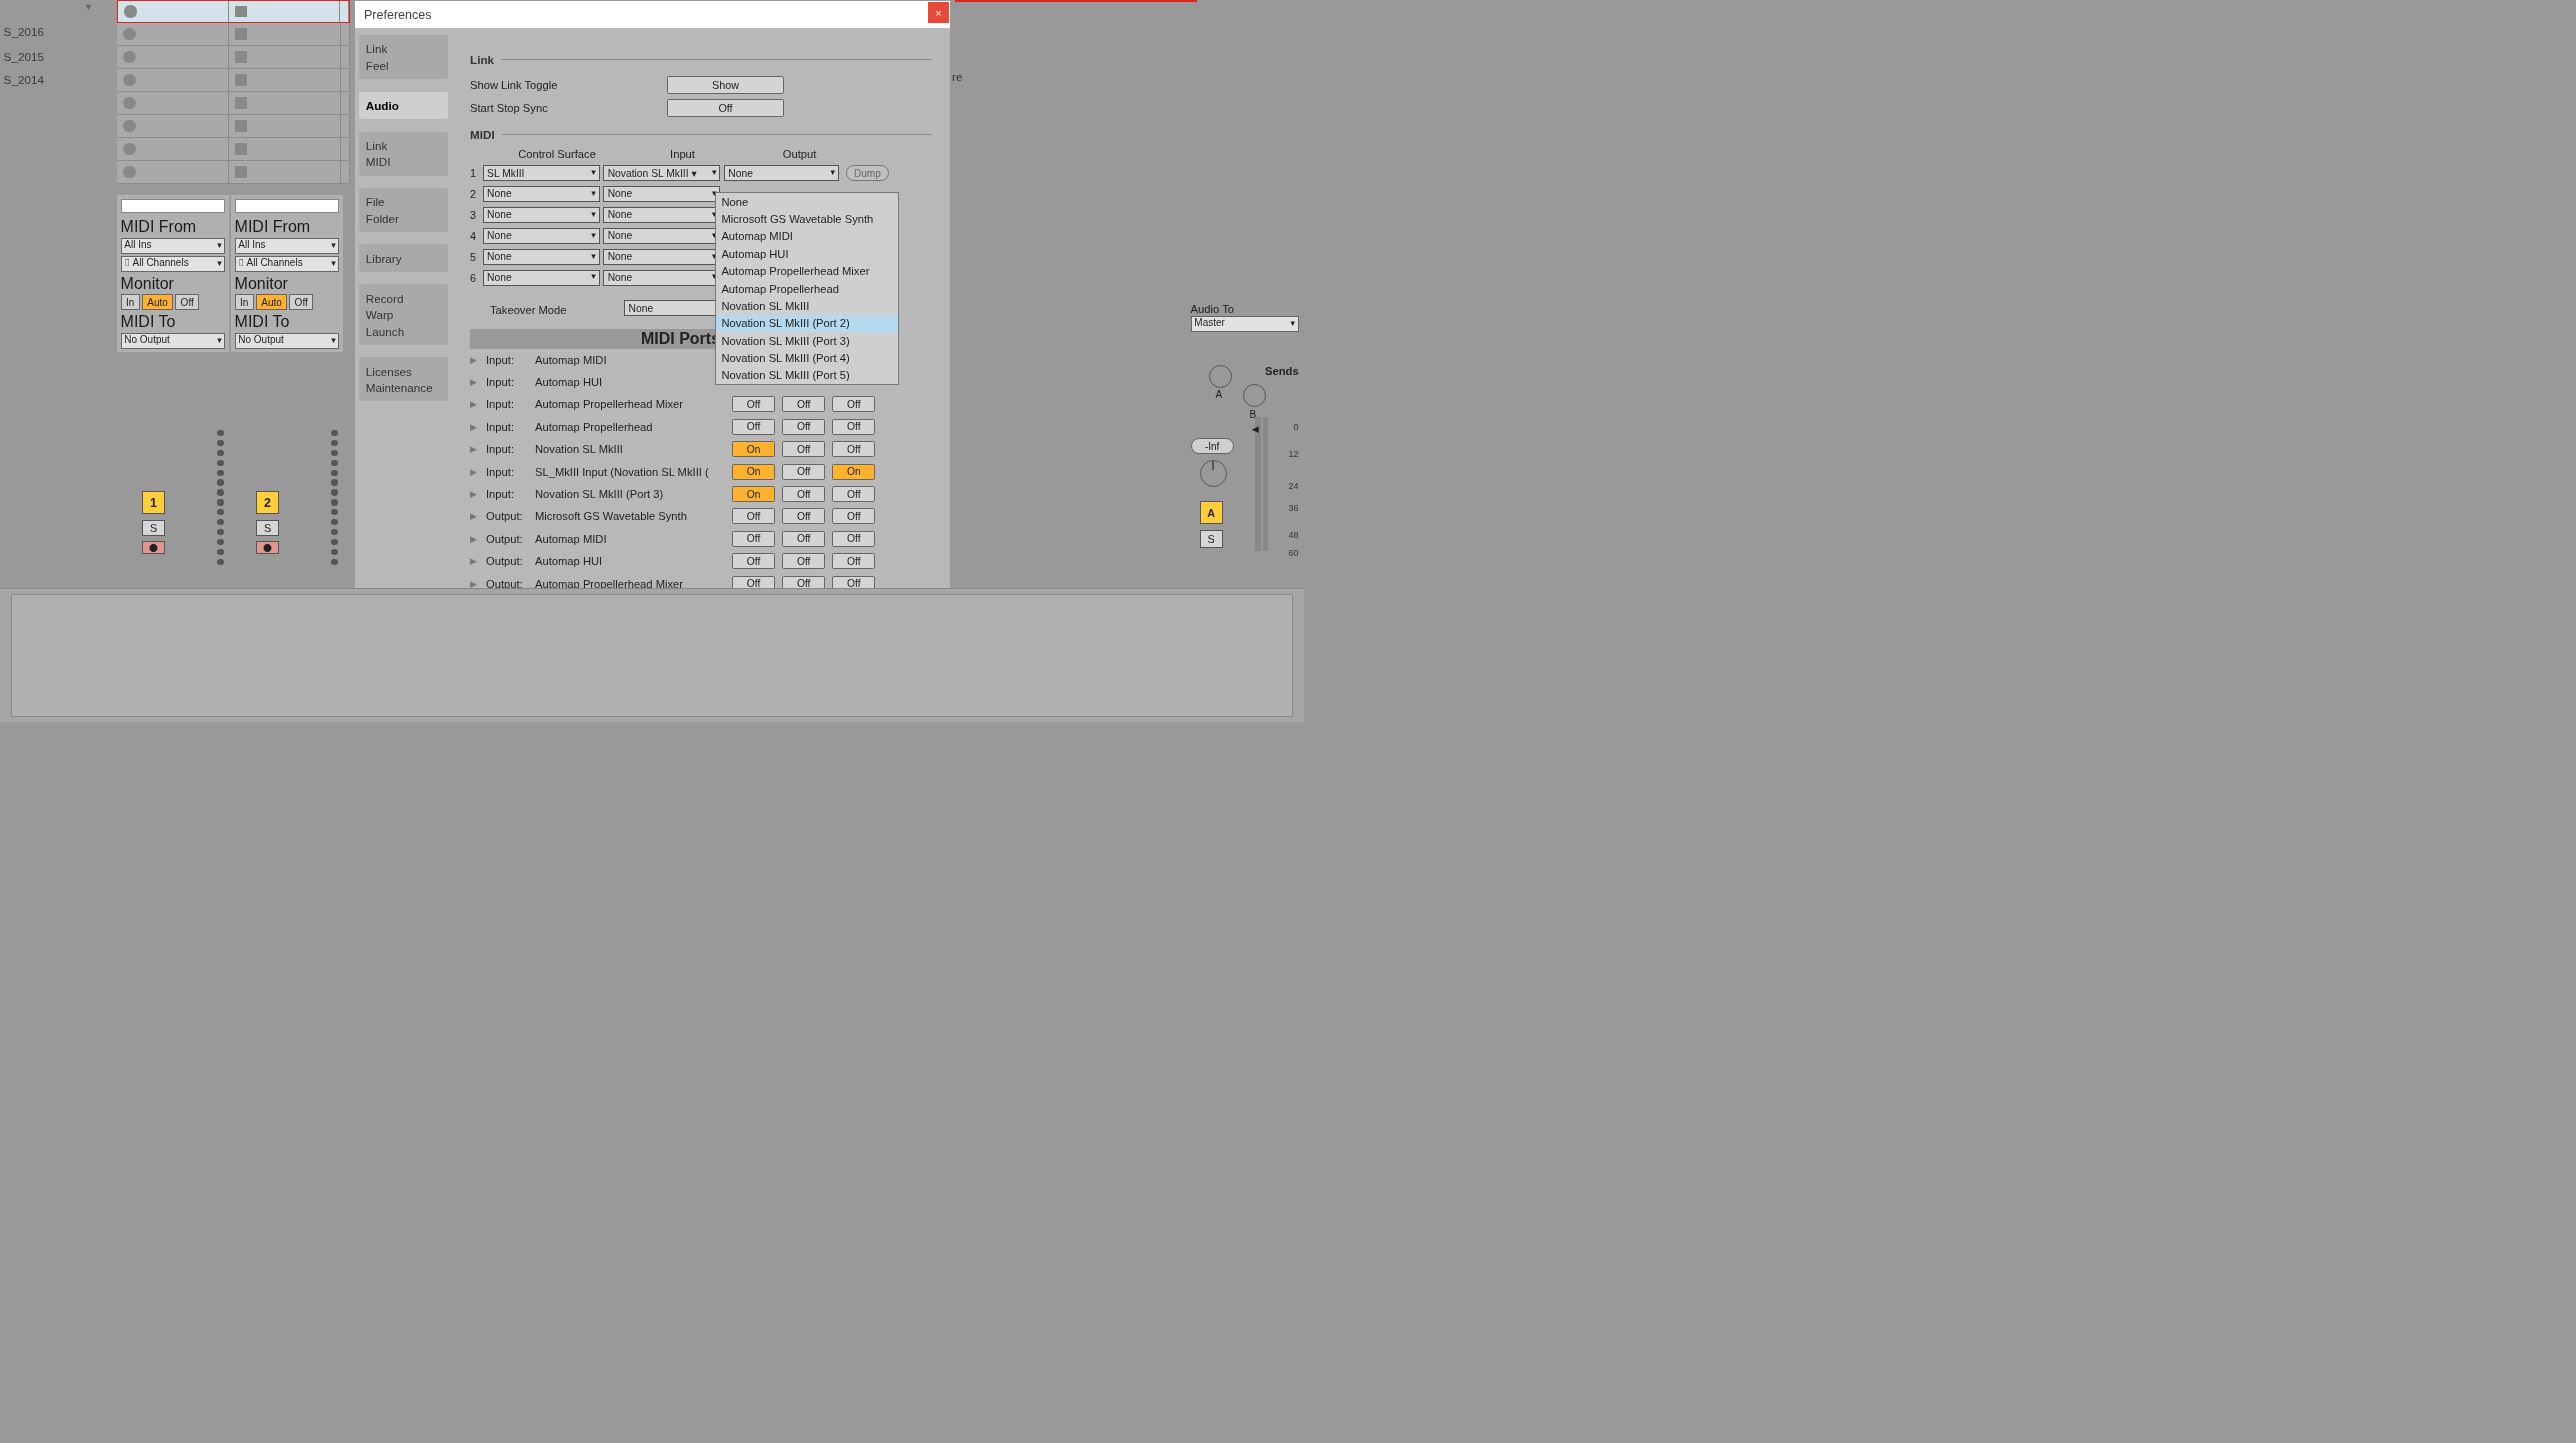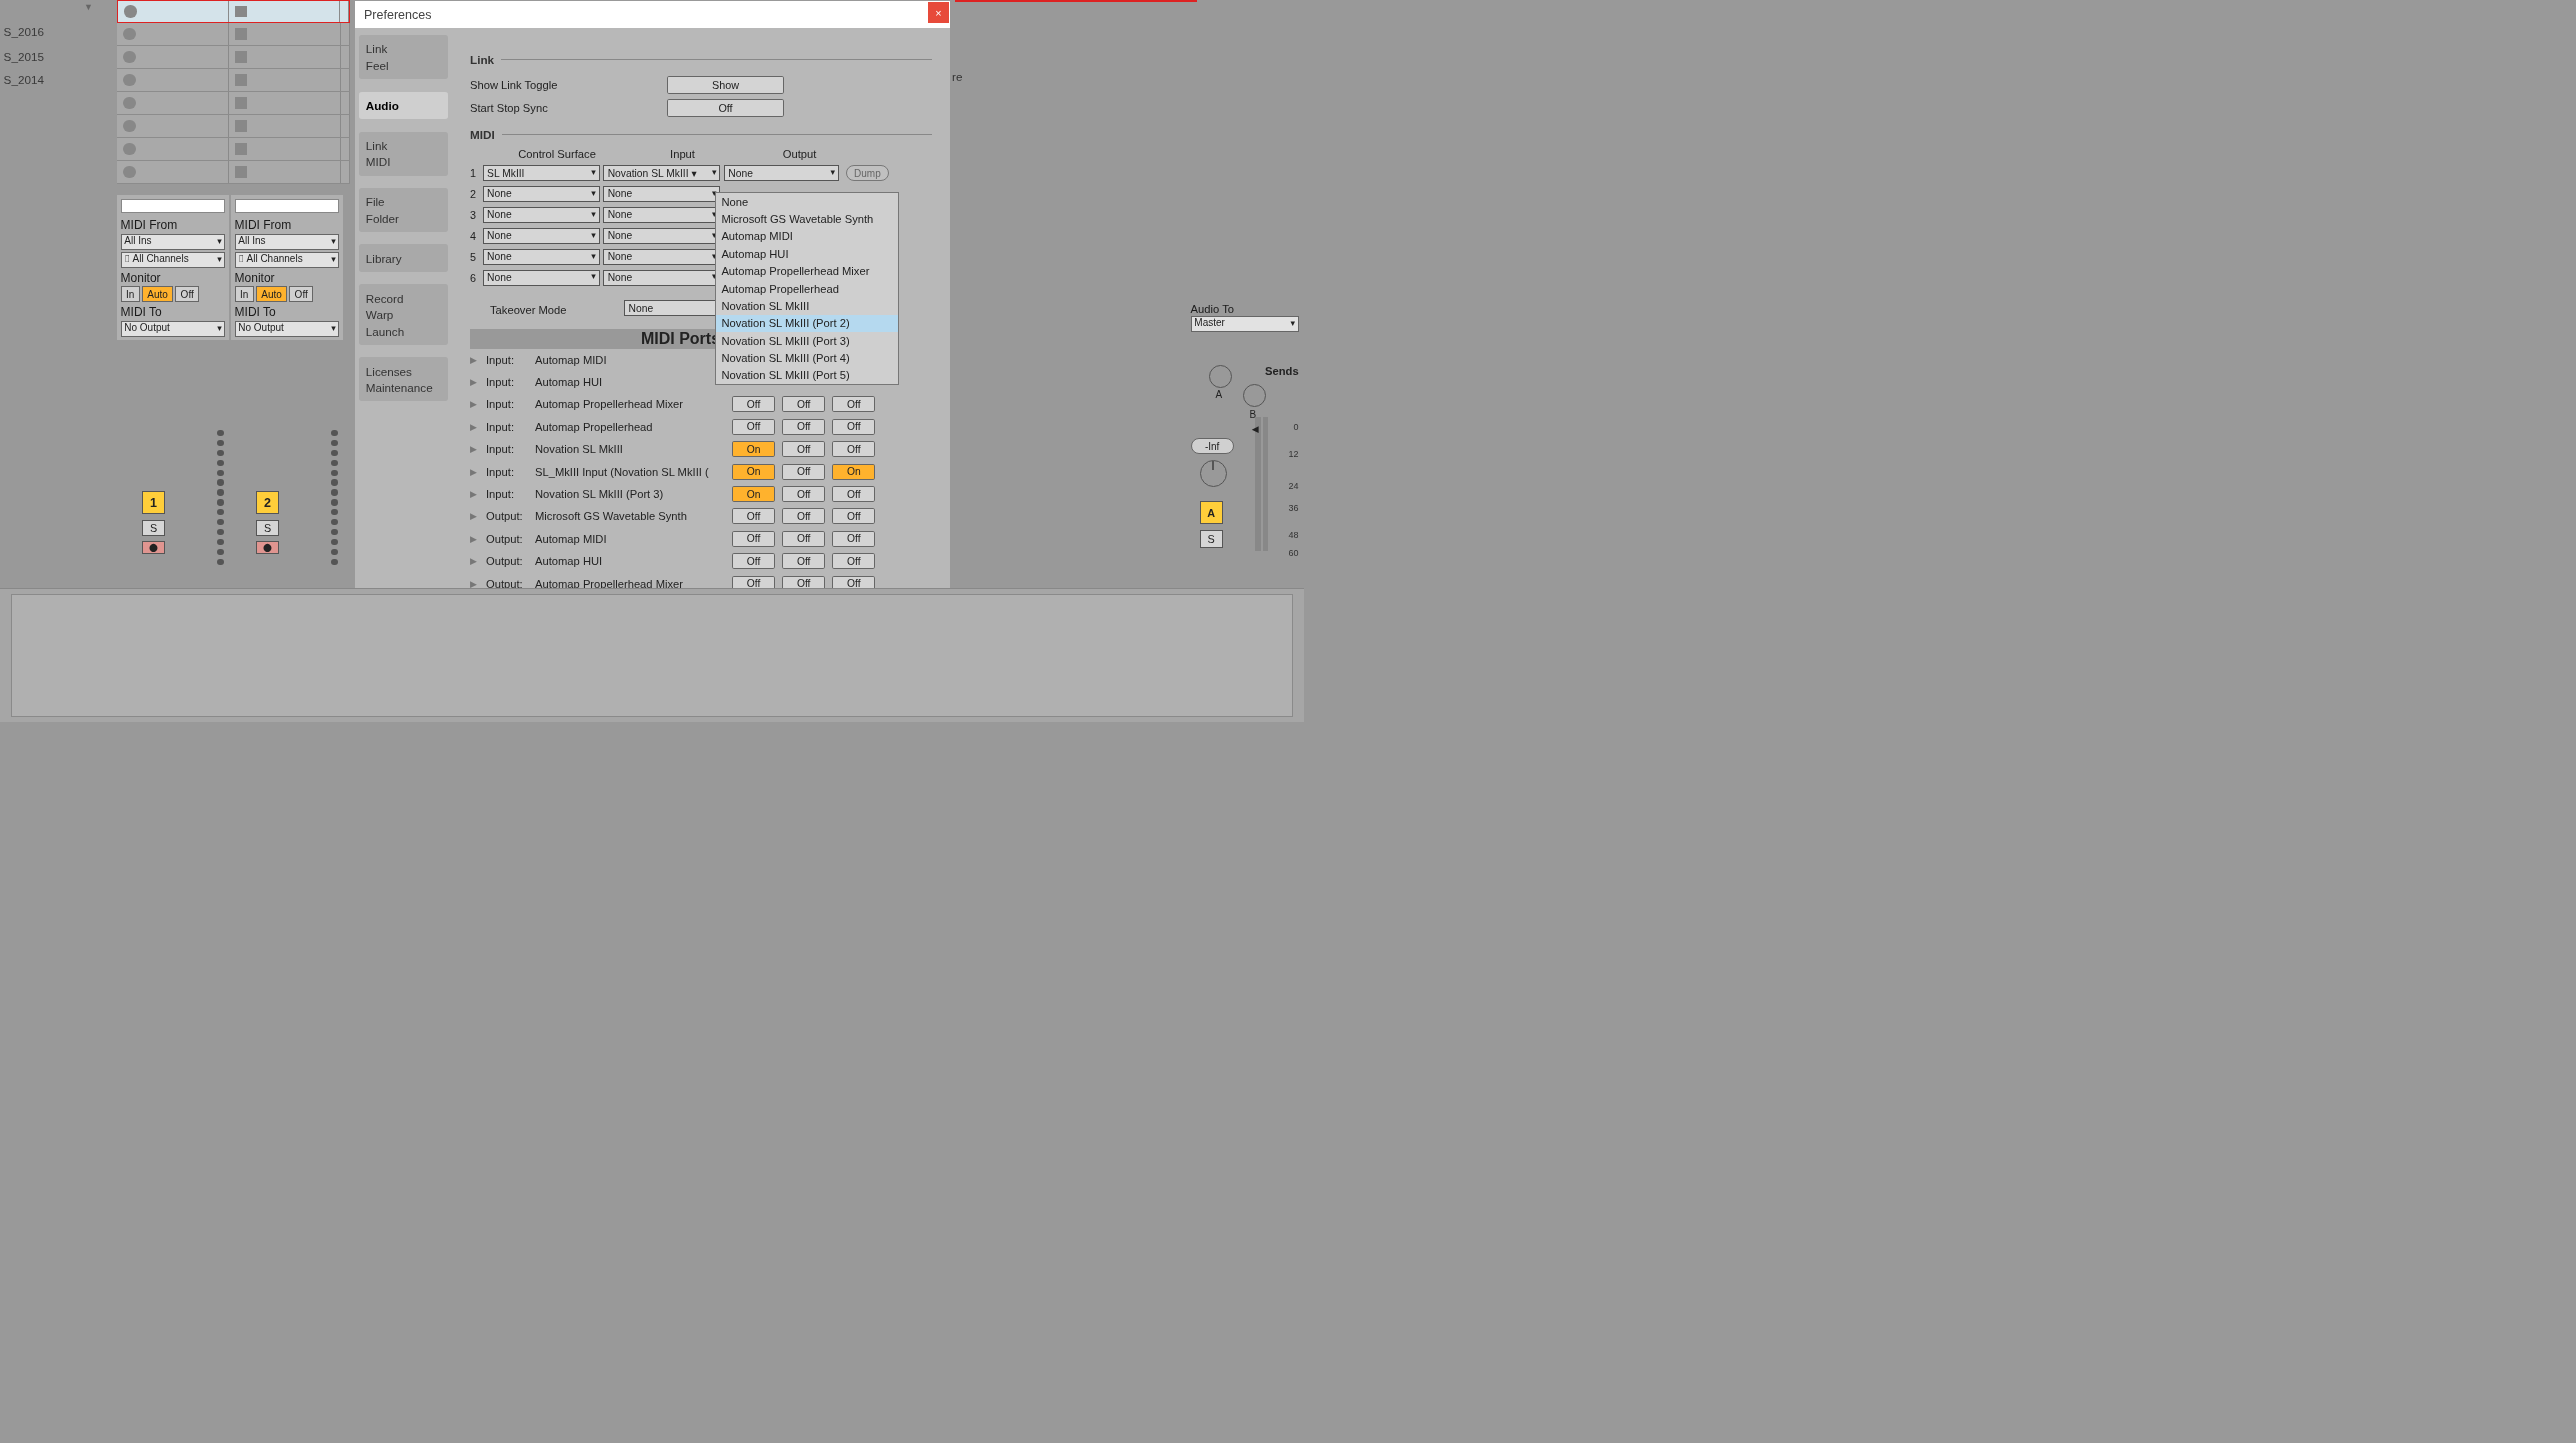--- a/index.html
+++ b/index.html
@@ -20,21 +20,21 @@
 .clip-row.hi .clip-cell { background: #d4e3ea; }
 .clip-dot { width: 12.5px; height: 12.5px; border-radius: 50%; background: #888; margin-left: 6.3px; }
 .clip-stop { width: 11.7px; height: 11.7px; background: #888; margin-left: 6.3px; }
 .clip-cell.third { width: 9px; }
 
 
 .track-strip { position: absolute; top: 195px; width: 112px; background: #b0b0b0; padding: 3.6px; font-size: 10.3px; }
 .track-strip.t1 { left: 117px; }
 .track-strip.t2 { left: 231px; }
 .ts-input { width: 100%; height: 14.3px; background: #fff; border: 0.9px solid #888; margin-bottom: 2.7px; font-size: 10px; padding-left: 1.8px; }
-.ts-label { font-size: 12px; margin-top: 2.7px; margin-bottom: 1.8px; color: #1a1a1a; }
+.ts-label { font-size: 16px; margin-top: 2.7px; margin-bottom: 1.8px; color: #1a1a1a; }
 .ts-select { width: 100%; height: 16px; background: #e2e2e2; border: 0.9px solid #666; font-size: 10px; padding-left: 2.7px; position: relative; }
 .ts-select::after { content: "▾"; position: absolute; right: 2.7px; top: 0.9px; font-size: 9px; }
 .monitor-row { display: flex; gap: 1.8px; margin-top: 1.8px; }
 .mon-btn { height: 16px; padding: 0 4.5px; border: 0.9px solid #666; background: #d0d0d0; font-size: 10px; display: flex; align-items: center; }
 .mon-btn.on { background: #ffb22d; }
 
 
 .track-bottom { position: absolute; top: 430px; width: 112px; height: 143px; }
 .track-bottom.t1 { left: 117px; }
 .track-bottom.t2 { left: 231px; }

